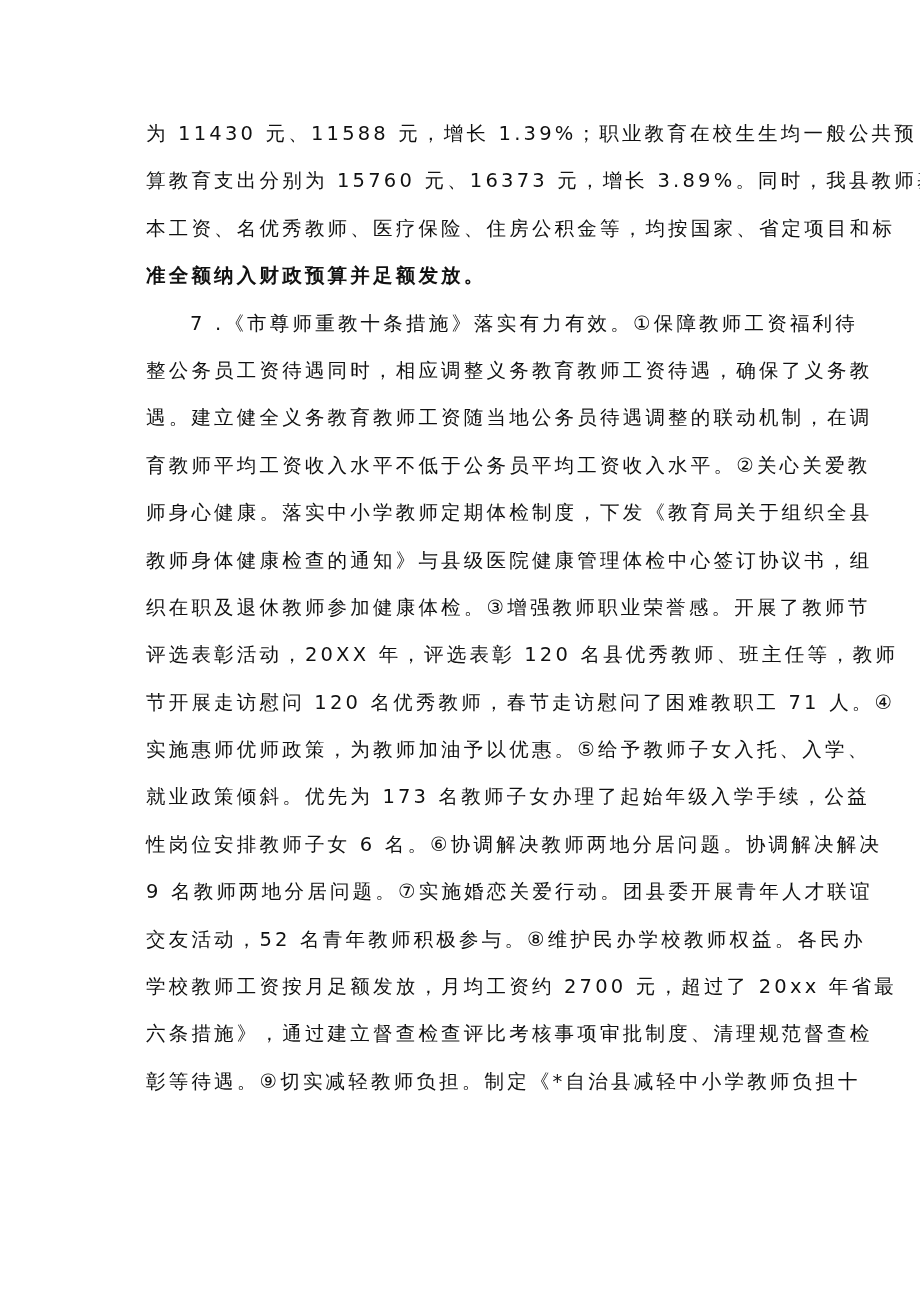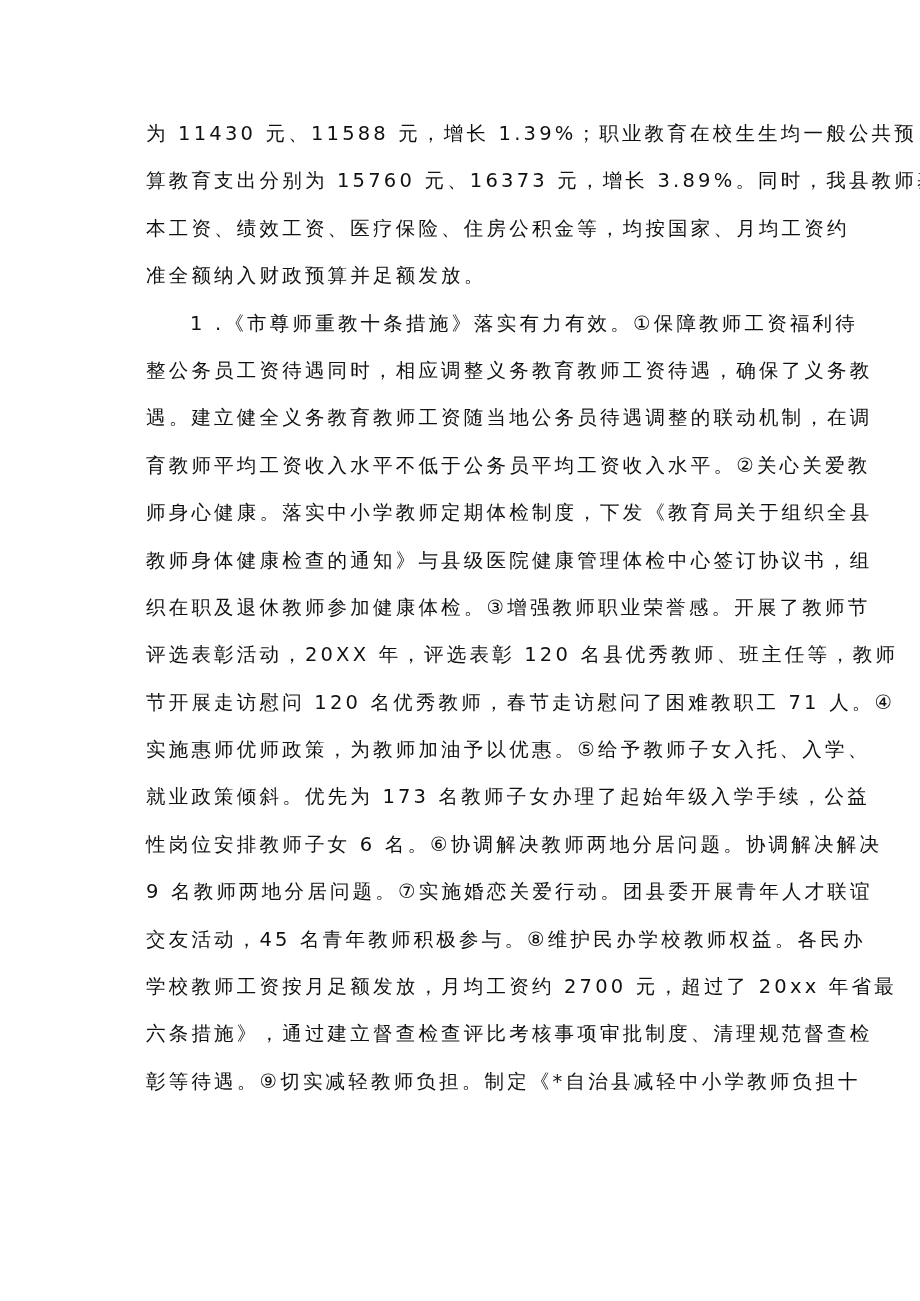--- a/index.html
+++ b/index.html
@@ -34,49 +34,50 @@
       line-height: 32px;
       font-size: 19.5px;
       white-space: nowrap;
       letter-spacing: 3.2px;
       text-align: justify;
       text-align-last: justify;
       width: 642px;
     }
     .line.last {
       text-align-last: left;
+      font-weight: bold;
     }
   </style>
 </head>
 <body>
 
 <div class="page">
   <div class="body-text">
 
     <div class="paragraph">
       <div class="line">为 11430 元、11588 元，增长 1.39%；职业教育在校生生均一般公共预</div>
       <div class="line">算教育支出分别为 15760 元、16373 元，增长 3.89%。同时，我县教师基</div>
-      <div class="line">本工资、绩效工资、医疗保险、住房公积金等，均按国家、月均工资约</div>
+      <div class="line">本工资、名优秀教师、医疗保险、住房公积金等，均按国家、省定项目和标</div>
       <div class="line last">准全额纳入财政预算并足额发放。</div>
     </div>
 
     <div class="paragraph">
-      <div class="line" style="padding-left:44px;width:598px;">1 .《市尊师重教十条措施》落实有力有效。①保障教师工资福利待</div>
+      <div class="line" style="padding-left:44px;width:598px;">7 .《市尊师重教十条措施》落实有力有效。①保障教师工资福利待</div>
       <div class="line">整公务员工资待遇同时，相应调整义务教育教师工资待遇，确保了义务教</div>
       <div class="line">遇。建立健全义务教育教师工资随当地公务员待遇调整的联动机制，在调</div>
       <div class="line">育教师平均工资收入水平不低于公务员平均工资收入水平。②关心关爱教</div>
       <div class="line">师身心健康。落实中小学教师定期体检制度，下发《教育局关于组织全县</div>
       <div class="line">教师身体健康检查的通知》与县级医院健康管理体检中心签订协议书，组</div>
       <div class="line">织在职及退休教师参加健康体检。③增强教师职业荣誉感。开展了教师节</div>
       <div class="line">评选表彰活动，20XX 年，评选表彰 120 名县优秀教师、班主任等，教师</div>
       <div class="line">节开展走访慰问 120 名优秀教师，春节走访慰问了困难教职工 71 人。④</div>
       <div class="line">实施惠师优师政策，为教师加油予以优惠。⑤给予教师子女入托、入学、</div>
       <div class="line">就业政策倾斜。优先为 173 名教师子女办理了起始年级入学手续，公益</div>
       <div class="line">性岗位安排教师子女 6 名。⑥协调解决教师两地分居问题。协调解决解决</div>
       <div class="line">9 名教师两地分居问题。⑦实施婚恋关爱行动。团县委开展青年人才联谊</div>
-      <div class="line">交友活动，45 名青年教师积极参与。⑧维护民办学校教师权益。各民办</div>
+      <div class="line">交友活动，52 名青年教师积极参与。⑧维护民办学校教师权益。各民办</div>
       <div class="line">学校教师工资按月足额发放，月均工资约 2700 元，超过了 20xx 年省最</div>
       <div class="line">六条措施》，通过建立督查检查评比考核事项审批制度、清理规范督查检</div>
       <div class="line">彰等待遇。⑨切实减轻教师负担。制定《*自治县减轻中小学教师负担十</div>
     </div>
 
   </div>
 </div>
 
 </body></html>

